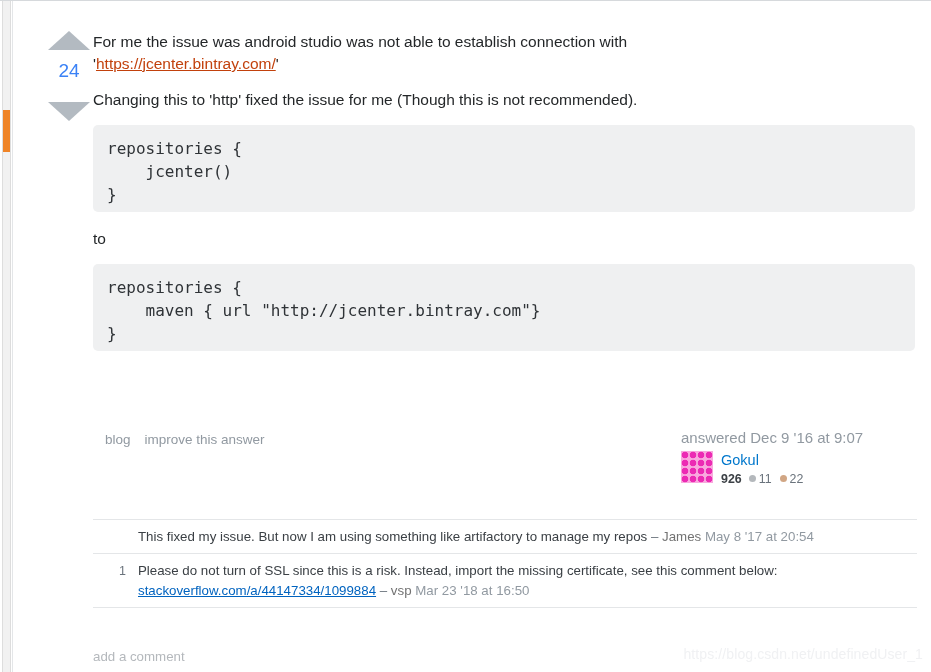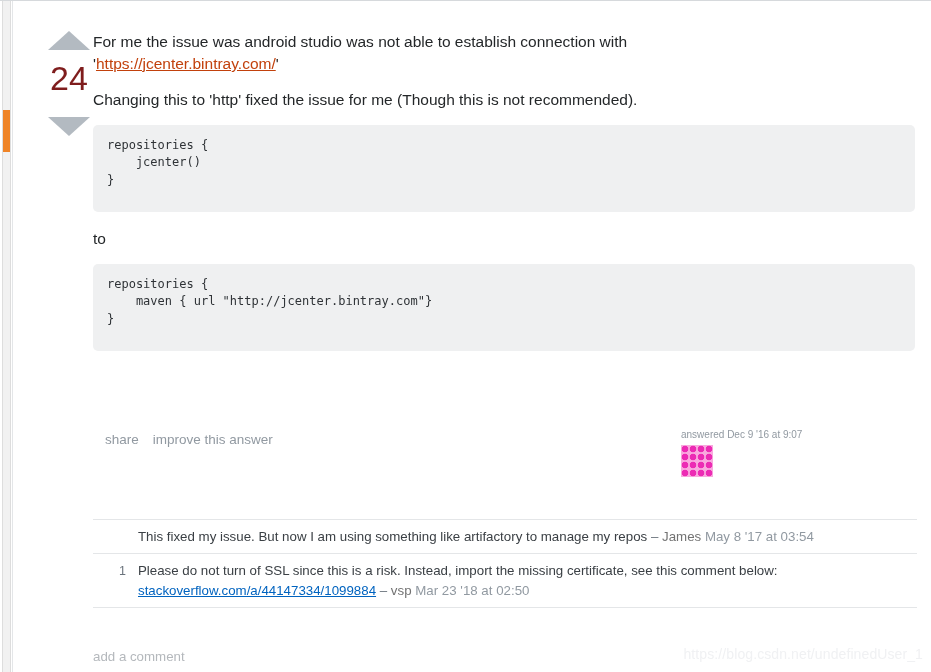--- a/index.html
+++ b/index.html
@@ -65,22 +65,22 @@
     cursor: pointer;
   }
   .arrow-up {
     border-bottom: 19px solid #b3bac1;
   }
   .arrow-down {
     border-top: 19px solid #b3bac1;
     margin-top: 12px;
   }
   .vote-count {
-    font-size: 34px;
-    color: #7f1d1d;
+    font-size: 19px;
+    color: #3b82f6;
     line-height: 1;
     padding: 11px 0 10px 0;
     font-family: "Liberation Sans", sans-serif;
   }
 
   .postbody {
     position: absolute;
     left: 80px;
     top: 18px;
     width: 824px;
@@ -97,21 +97,21 @@
     color: #c2410c;
     text-decoration: underline;
   }
 
   pre.code {
     background: #eff0f1;
     border-radius: 5px;
     margin: 0 0 12px 0;
     padding: 12px 14px 13px 14px;
     font-family: "DejaVu Sans Mono", "Liberation Mono", monospace;
-    font-size: 12px;
+    font-size: 16px;
     line-height: 1.45;
     color: #2f3337;
     white-space: pre;
     overflow: hidden;
     width: 794px;
   }
   pre.code.first { height: 62px; box-sizing: content-box; }
   pre.code.second { height: 62px; box-sizing: content-box; }
 
   .para.to { margin: 16px 0 14px 0; }
@@ -136,21 +136,21 @@
     margin-right: 14px;
     cursor: pointer;
   }
   .usercard {
     position: absolute;
     left: 588px;
     top: 0;
     width: 236px;
   }
   .action-time {
-    font-size: 10px;
+    font-size: 15px;
     color: #9199a1;
     margin-bottom: 5px;
     white-space: nowrap;
   }
   .userrow { display: flex; align-items: flex-start; }
   .avatar {
     width: 32px; height: 32px;
     margin-right: 8px;
     flex: 0 0 32px;
     background-color: #ffffff;
@@ -286,41 +286,51 @@
     <p class="para to">to</p>
 
     <pre class="code second">repositories {
     maven { url "http://jcenter.bintray.com"}
 }</pre>
 
   </div>
 
   <div class="sigrow">
     <div class="postmenu">
-      <a href="#">share</a><a href="#">improve this answer</a>
+      <a href="#">blog</a><a href="#">improve this answer</a>
     </div>
 
     <div class="usercard">
       <div class="action-time">answered Dec 9 '16 at 9:07</div>
       <div class="userrow">
         <div class="avatar"></div>
+        <div class="userdetails">
+          <div class="username">Gokul</div>
+          <div class="reputation">
+            <span class="rep-score">926</span>
+            <span class="badge-dot silver"></span>
+            <span class="badge-count">11</span>
+            <span class="badge-dot bronze"></span>
+            <span class="badge-count">22</span>
+          </div>
+        </div>
       </div>
     </div>
   </div>
 
   <div class="comments">
 
     <div class="comment">
       <div class="comment-score"></div>
-      <div class="comment-text"><span>This fixed my issue. But now I am using something like artifactory to manage my repos</span> <span class="dash">–</span> <a href="#" class="comment-user">James</a> <span class="comment-date">May 8 '17 at 03:54</span></div>
+      <div class="comment-text"><span>This fixed my issue. But now I am using something like artifactory to manage my repos</span> <span class="dash">–</span> <a href="#" class="comment-user">James</a> <span class="comment-date">May 8 '17 at 20:54</span></div>
     </div>
 
     <div class="comment">
       <div class="comment-score">1</div>
-      <div class="comment-text"><span>Please do not turn of SSL since this is a risk. Instead, import the missing certificate, see this comment below:</span> <a href="#" class="ctext-link">stackoverflow.com/a/44147334/1099884</a> <span class="dash">–</span> <a href="#" class="comment-user">vsp</a> <span class="comment-date">Mar 23 '18 at 02:50</span></div>
+      <div class="comment-text"><span>Please do not turn of SSL since this is a risk. Instead, import the missing certificate, see this comment below:</span> <a href="#" class="ctext-link">stackoverflow.com/a/44147334/1099884</a> <span class="dash">–</span> <a href="#" class="comment-user">vsp</a> <span class="comment-date">Mar 23 '18 at 16:50</span></div>
     </div>
 
   </div>
 
   <div class="addcomment">add a comment</div>
 
   <div class="watermark">https://blog.csdn.net/undefinedUser_1</div>
 
 </div>
 

